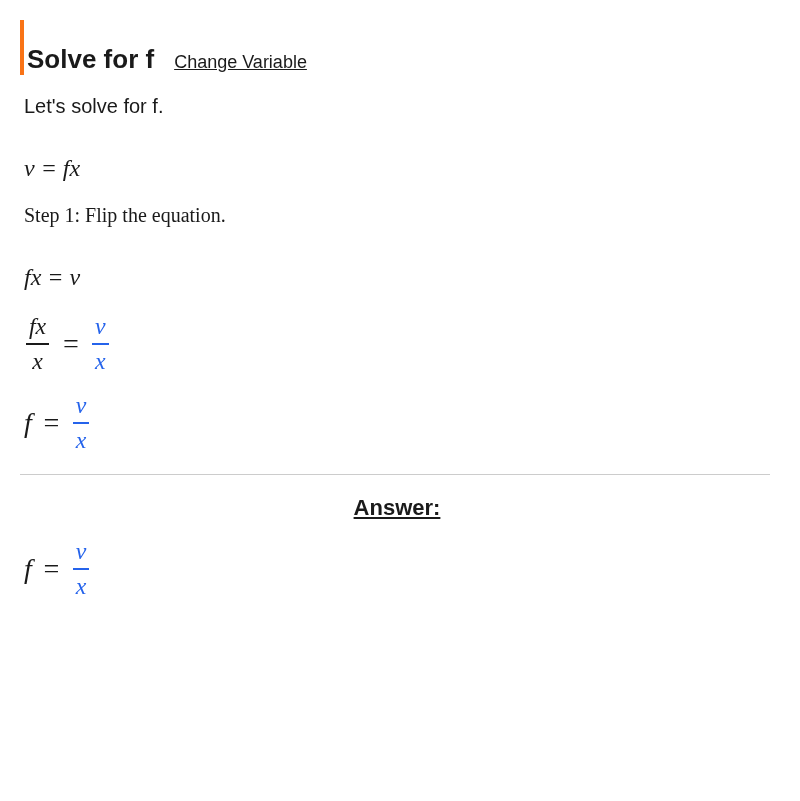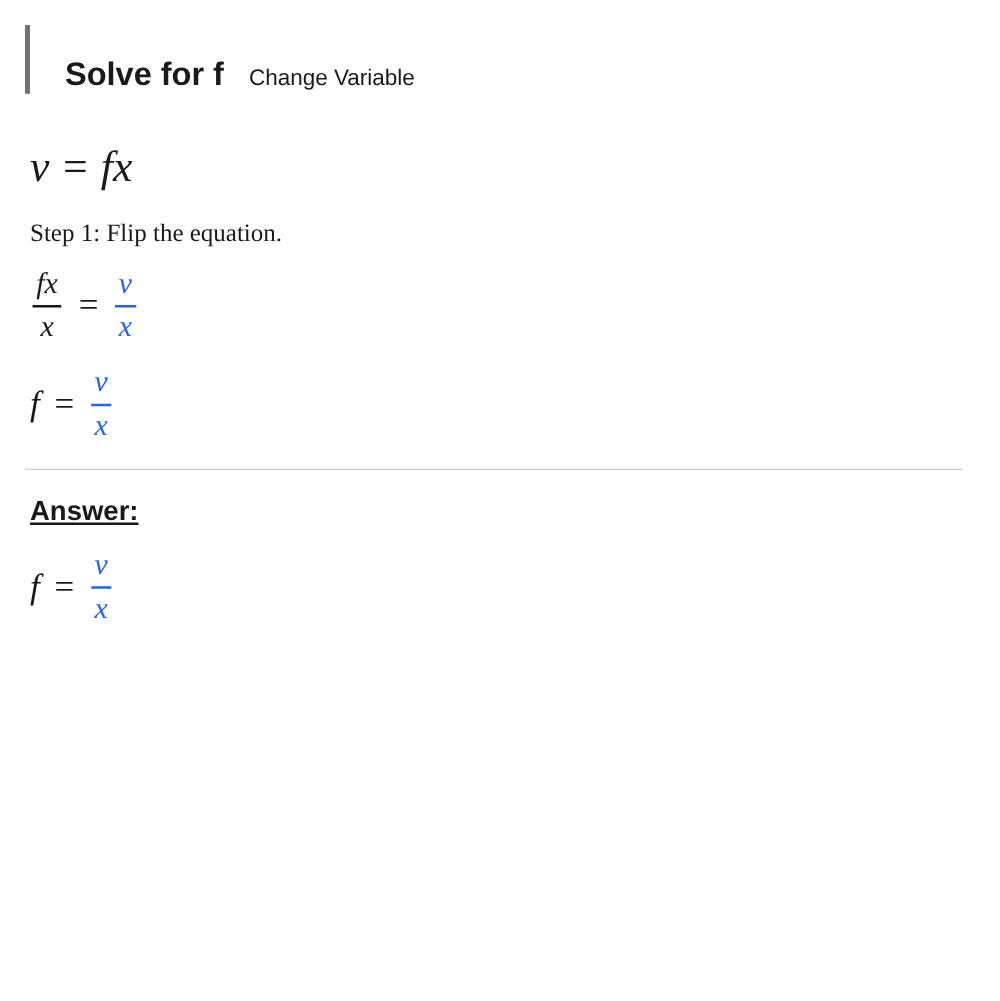--- a/index.html
+++ b/index.html
@@ -21,47 +21,48 @@
       min-height: 801px;
       background: #ffffff;
       padding: 20px 30px 30px 20px;
     }
 
     .header-row {
       display: flex;
       align-items: baseline;
       gap: 20px;
       margin-bottom: 20px;
-      border-left: 4px solid #737373;
-      padding-left: 28px;
+      border-left: 4px solid #f97316;
+      padding-left: 3px;
     }
 
     .solve-title {
       font-size: 26px;
       font-weight: 700;
       color: #1a1a1a;
     }
 
     .change-variable-link {
       font-size: 18px;
       color: #1a1a1a;
+      text-decoration: underline;
       cursor: pointer;
       margin-top: 32px;
     }
 
     .intro-text {
       font-size: 20px;
       color: #1a1a1a;
       margin-bottom: 16px;
       padding-left: 4px;
     }
 
     .math-block {
       font-style: italic;
-      font-size: 35px;
+      font-size: 24px;
       font-family: Georgia, 'Times New Roman', serif;
       margin-bottom: 18px;
       padding-left: 4px;
       line-height: 1.4;
       margin-top: 34px;
     }
 
     .step-text {
       font-size: 20px;
       color: #1a1a1a;
@@ -125,20 +126,21 @@
 
     .answer-label {
       font-size: 22px;
       font-weight: 600;
       text-decoration: underline;
       font-family: -apple-system, BlinkMacSystemFont, 'Segoe UI', Arial, sans-serif;
       font-style: normal;
       margin-bottom: 16px;
       padding-left: 4px;
       color: #1a1a1a;
+      text-align: center;
     }
 
     .blue-text {
       color: #2563eb;
     }
 
     .italic-serif {
       font-family: Georgia, 'Times New Roman', serif;
       font-style: italic;
     }
@@ -146,29 +148,35 @@
 </head>
 <body>
 
 <div class="page-container">
 
   <div class="header-row">
     <span class="solve-title">Solve for f</span>
     <span class="change-variable-link">Change Variable</span>
   </div>
 
+  <div class="intro-text">Let's solve for f.</div>
 
   <div class="math-block">
     <span class="italic-serif">v</span>
     <span class="italic-serif"> = </span>
     <span class="italic-serif">fx</span>
   </div>
 
   <div class="step-text">Step 1: Flip the equation.</div>
 
+  <div class="math-block">
+    <span class="italic-serif">fx</span>
+    <span class="italic-serif"> = </span>
+    <span class="italic-serif">v</span>
+  </div>
 
 
   <div class="fraction-eq-row">
     <span class="fraction">
       <span class="numerator italic-serif">fx</span>
       <span class="denominator italic-serif">x</span>
     </span>
     <span class="eq-symbol"> = </span>
     <span class="fraction fraction-blue">
       <span class="numerator italic-serif blue-text">v</span>

